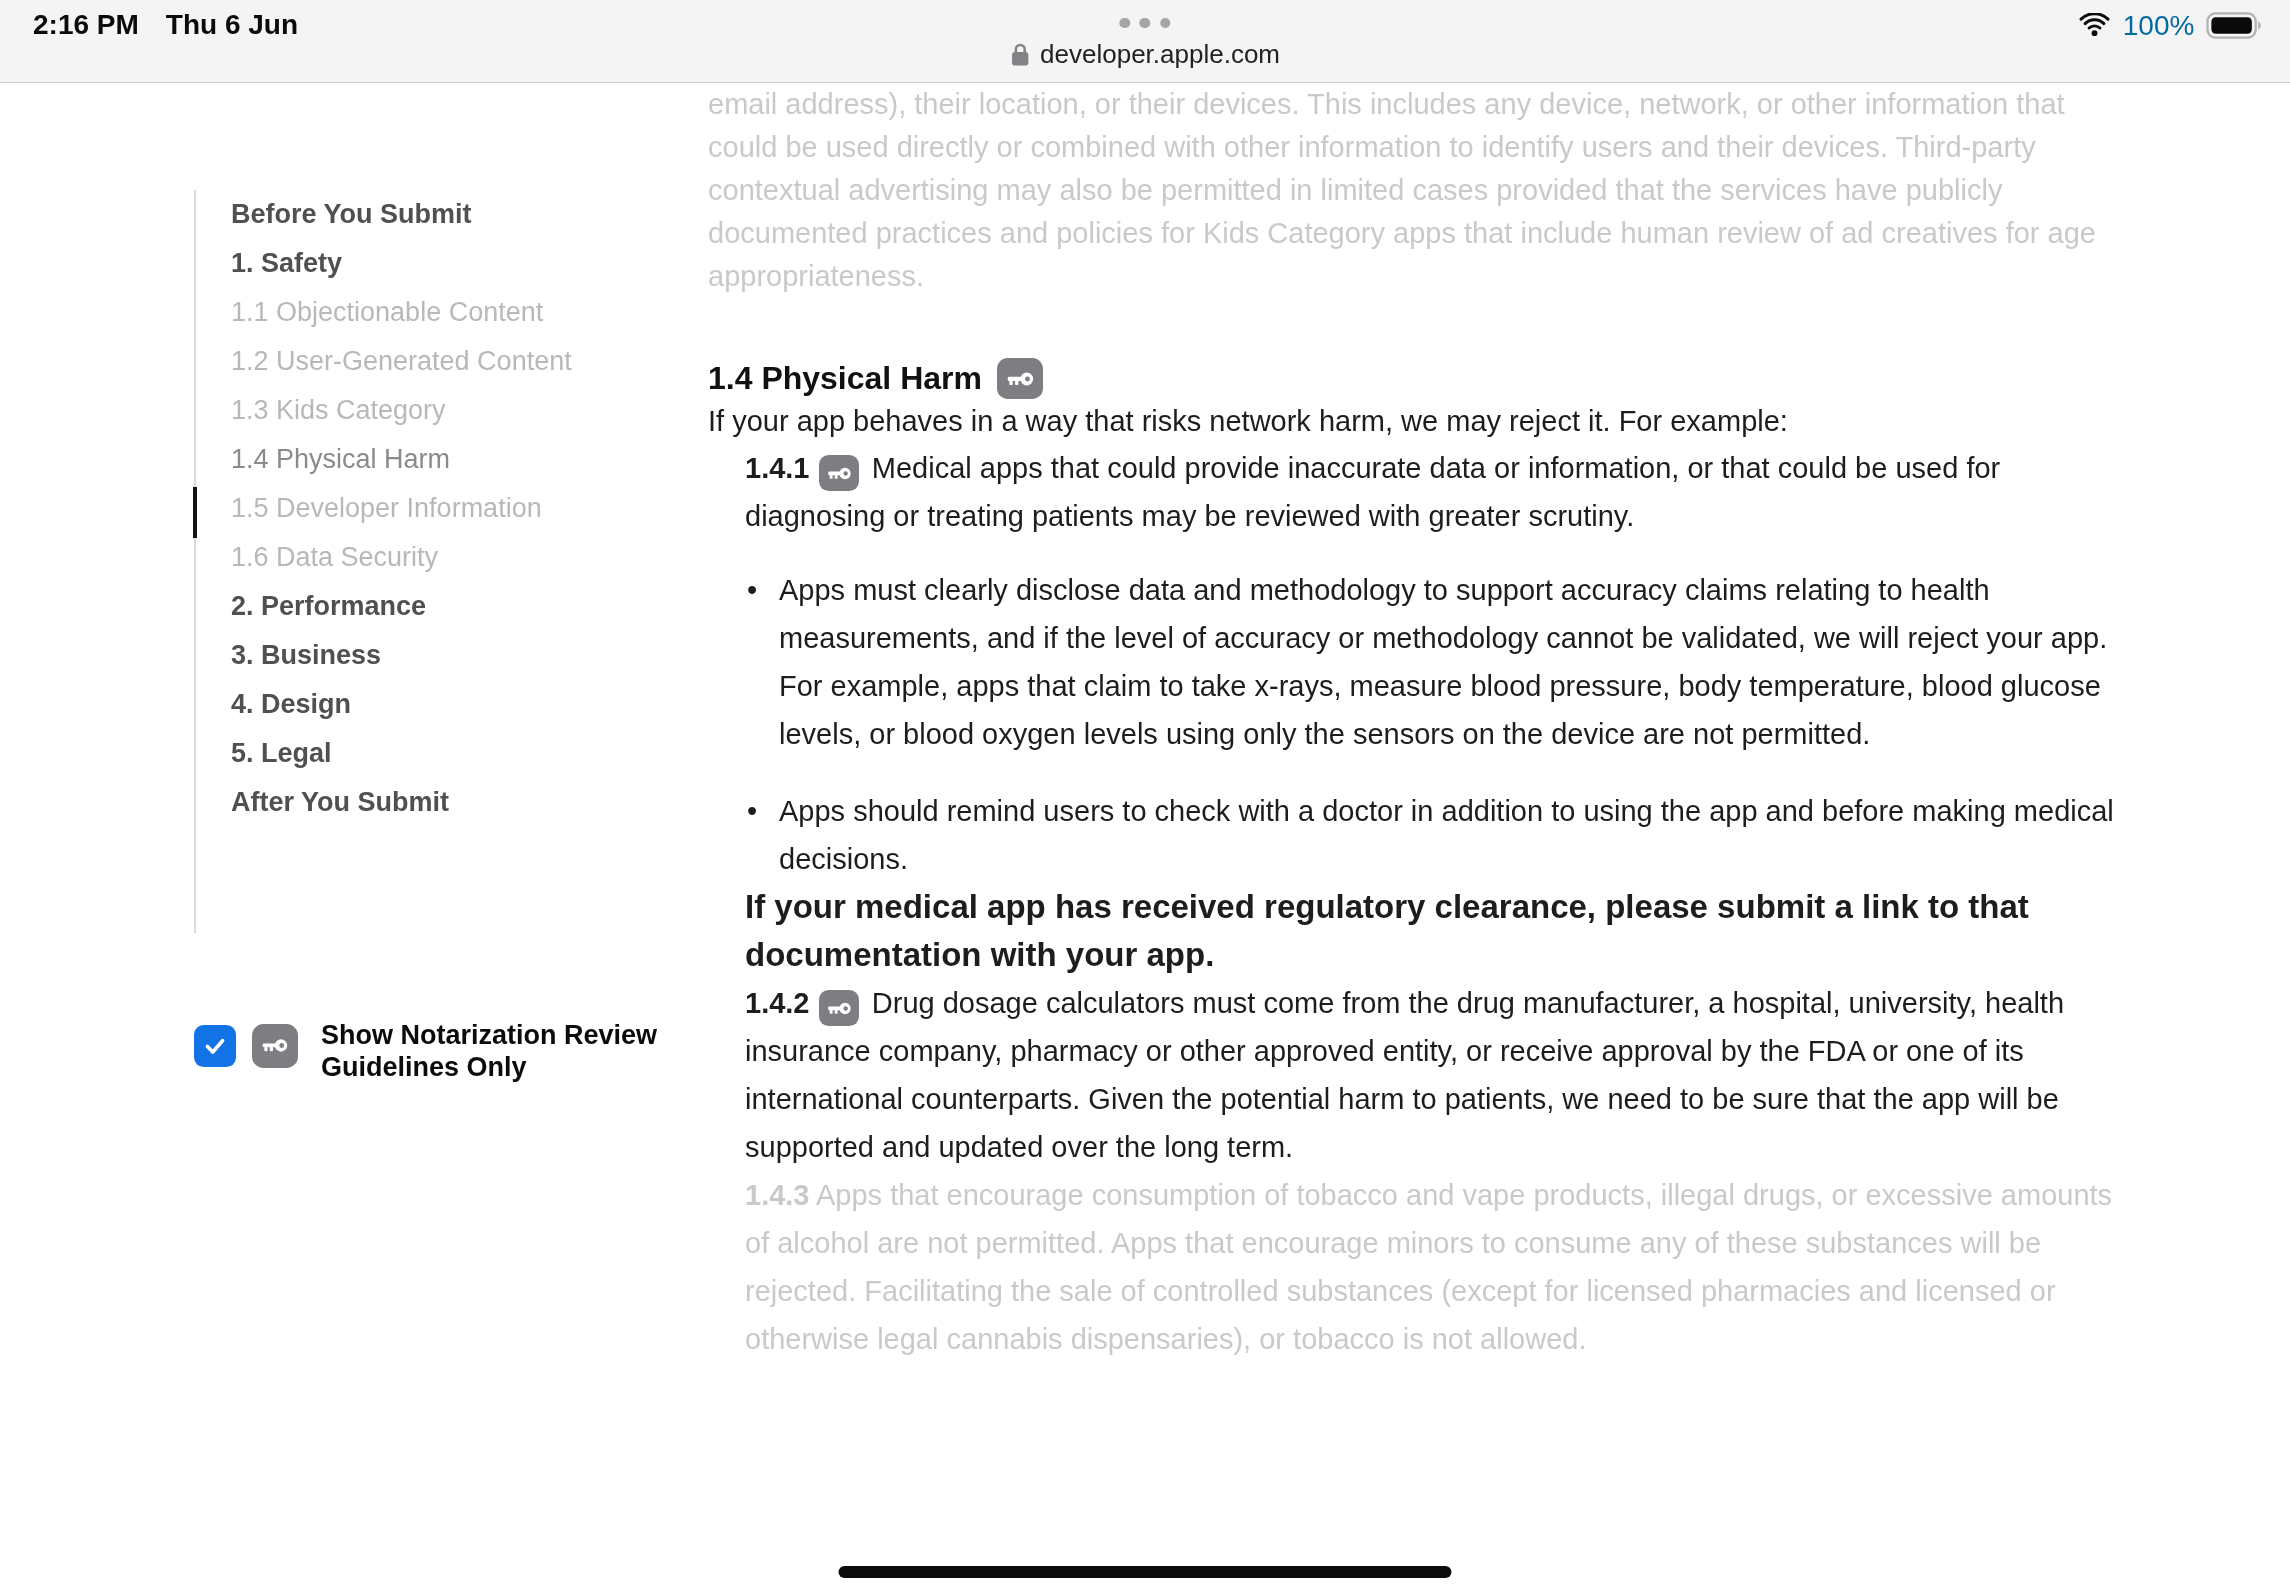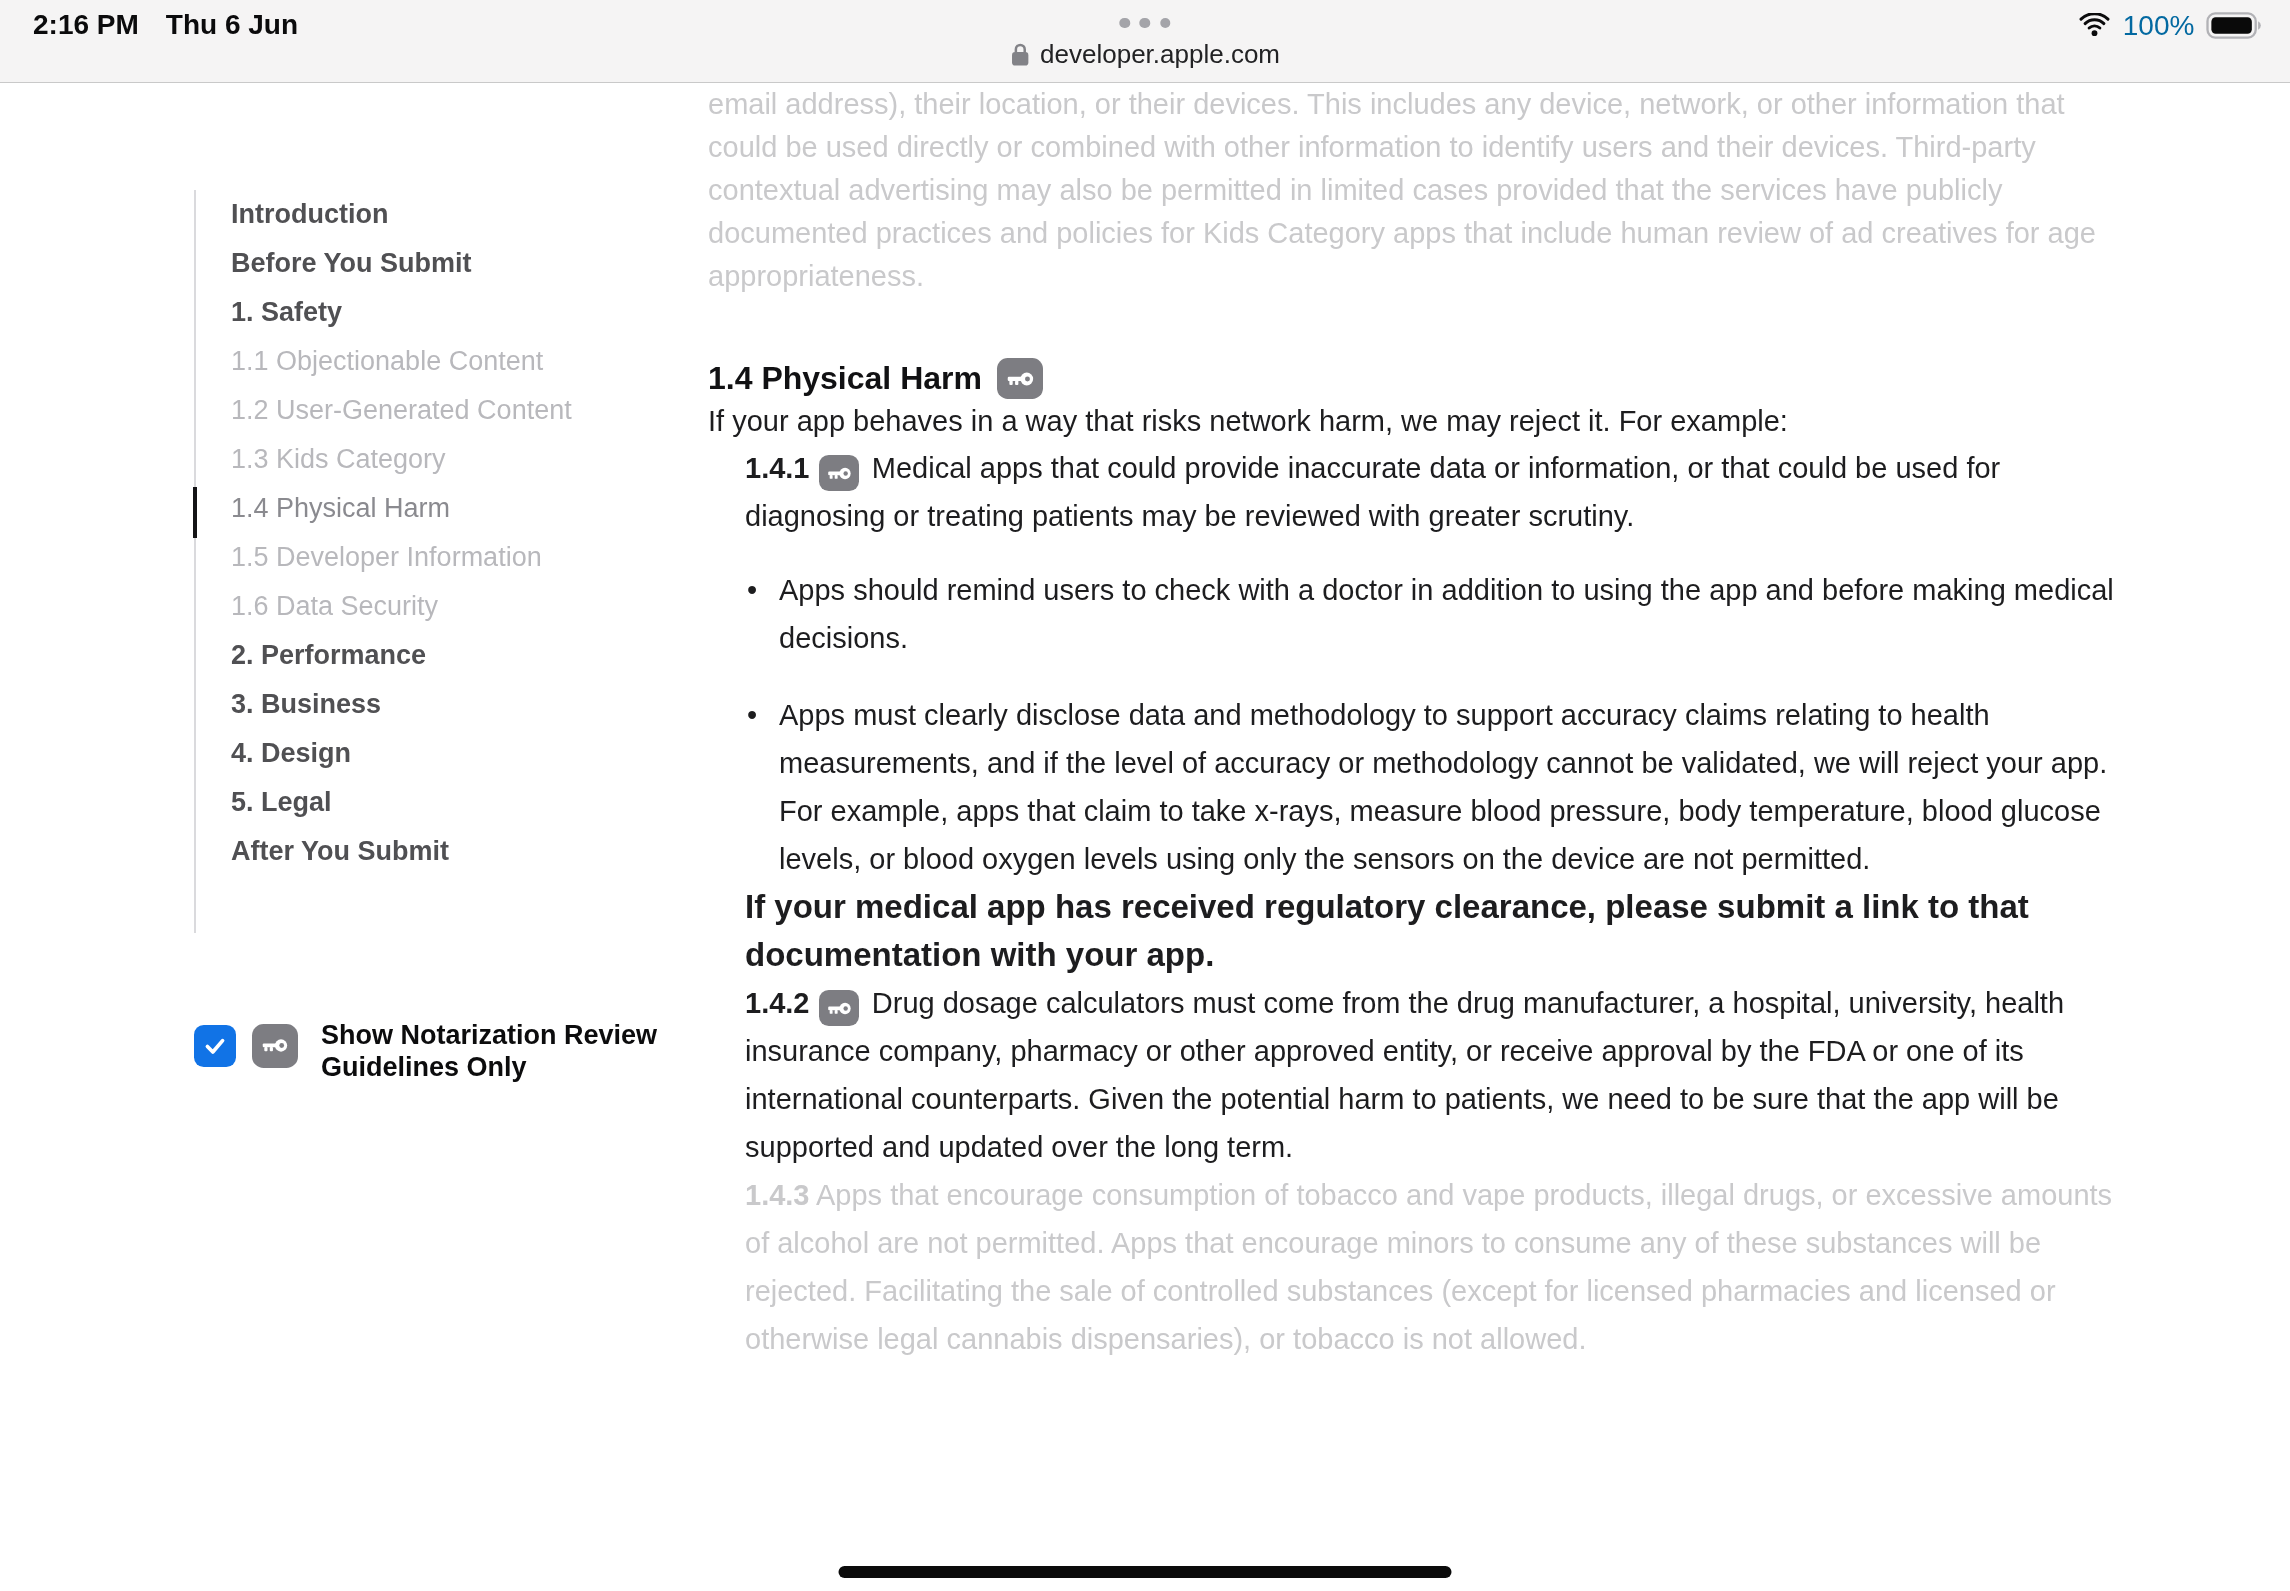--- a/index.html
+++ b/index.html
@@ -147,21 +147,20 @@
         <path d="M54 9.5 a5 5 0 0 1 0 9 Z" fill="#b2b2b6"></path>
       </svg>
     </span>
   </div>
 </div>
 
 <div class="sidebar-rule"></div>
 <div class="current-indicator"></div>
 
 <nav class="nav">
-  <div class="nav-item strong">Introduction</div>
   <div class="nav-item strong">Before You Submit</div>
   <div class="nav-item strong">1. Safety</div>
   <div class="nav-item muted">1.1 Objectionable Content</div>
   <div class="nav-item muted">1.2 User-Generated Content</div>
   <div class="nav-item muted">1.3 Kids Category</div>
   <div class="nav-item current">1.4 Physical Harm</div>
   <div class="nav-item muted">1.5 Developer Information</div>
   <div class="nav-item muted">1.6 Data Security</div>
   <div class="nav-item strong">2. Performance</div>
   <div class="nav-item strong">3. Business</div>
@@ -215,22 +214,22 @@
             <rect x="2.2" y="9.2" width="13" height="3.4" rx="1" fill="#ffffff"></rect>
             <rect x="3.6" y="12.4" width="2.8" height="3.6" rx="0.8" fill="#ffffff"></rect>
             <rect x="8.4" y="12.4" width="2.8" height="3.6" rx="0.8" fill="#ffffff"></rect>
             <circle cx="18.3" cy="11" r="5.4" fill="#ffffff"></circle>
             <circle cx="18.9" cy="11" r="2.1" fill="#7d7d82"></circle>
           </svg>
         </span><span>Medical apps that could provide inaccurate data or information, or that could be used for diagnosing or treating patients may be reviewed with greater scrutiny.</span>
     </p>
 
     <ul class="rule-bullets">
+      <li>Apps must clearly disclose data and methodology to support accuracy claims relating to health measurements, and if the level of accuracy or methodology cannot be validated, we will reject your app. For example, apps that claim to take x-rays, measure blood pressure, body temperature, blood glucose levels, or blood oxygen levels using only the sensors on the device are not permitted.</li>
       <li>Apps should remind users to check with a doctor in addition to using the app and before making medical decisions.</li>
-      <li>Apps must clearly disclose data and methodology to support accuracy claims relating to health measurements, and if the level of accuracy or methodology cannot be validated, we will reject your app. For example, apps that claim to take x-rays, measure blood pressure, body temperature, blood glucose levels, or blood oxygen levels using only the sensors on the device are not permitted.</li>
     </ul>
 
     <p class="reg-note">If your medical app has received regulatory clearance, please submit a link to that documentation with your app.</p>
 
     <p class="rule rule-142">
       <strong>1.4.2</strong><span class="key-badge inline-badge">
           <svg width="29" height="23" viewBox="0 0 26 22">
             <rect x="2.2" y="9.2" width="13" height="3.4" rx="1" fill="#ffffff"></rect>
             <rect x="3.6" y="12.4" width="2.8" height="3.6" rx="0.8" fill="#ffffff"></rect>
             <rect x="8.4" y="12.4" width="2.8" height="3.6" rx="0.8" fill="#ffffff"></rect>

